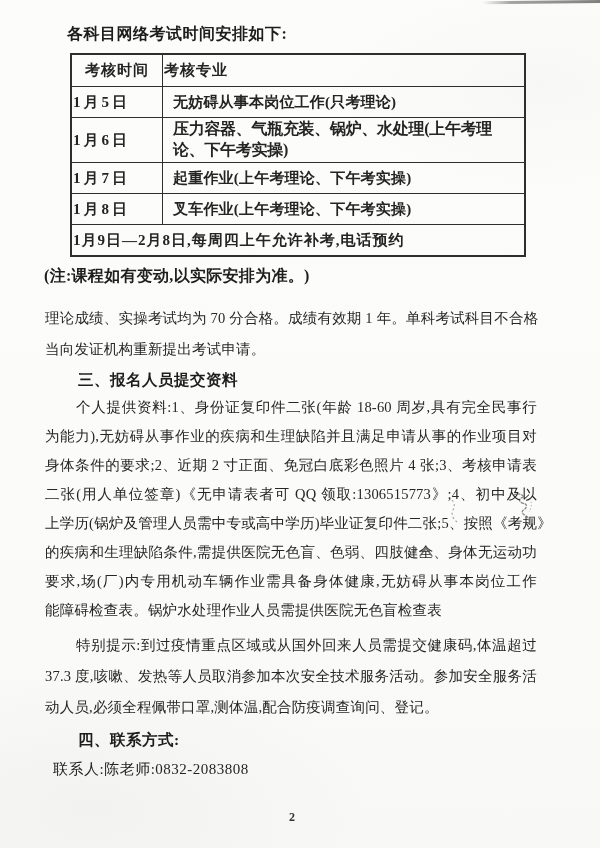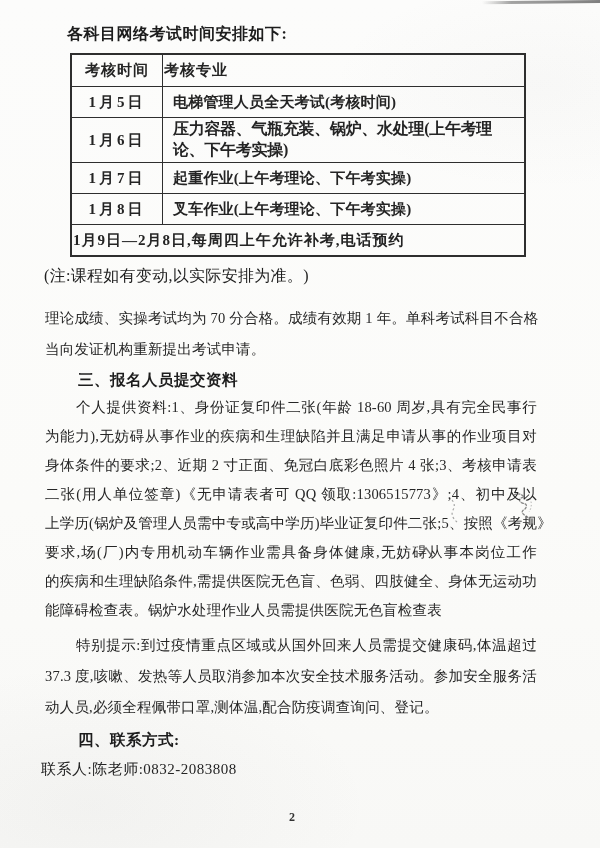--- a/index.html
+++ b/index.html
@@ -29,45 +29,45 @@
     margin:8px 0 0 70px;border-collapse:collapse;table-layout:fixed;width:456px;
     border:2px solid #2e2e2e;
   }
   table.sched td{
     border:1px solid #2e2e2e;font-weight:bold;color:#242424;
     font-size:15px;vertical-align:middle;
   }
   .col-time{width:88px;text-align:center;}
   td.hdr{height:29px;letter-spacing:1px;}
   td.cell{height:28px;}
-  td.date{text-align:center;letter-spacing:3px;font-size:14px;}
+  td.date{text-align:left;letter-spacing:3px;font-size:14px;}
   td.subj{padding-left:10px;letter-spacing:0.2px;}
   td.subj.small{font-size:16px;letter-spacing:-0.3px;}
   td.makeup{height:28px;text-align:left;font-size:15px;letter-spacing:1px;}
   .note{
-    margin:9px 0 0 44px;font-size:16px;font-weight:normal;color:#1e1e1e;letter-spacing:0.3px;
+    margin:9px 0 0 44px;font-size:16px;font-weight:bold;color:#1e1e1e;letter-spacing:0.3px;
   }
   .para{margin-left:45px;width:492px;font-size:14.5px;color:#262626;}
   .para .line{
     white-space:nowrap;text-align:justify;text-align-last:justify;
     line-height:31px;letter-spacing:0.2px;
   }
   .para.materials .line{line-height:29px;}
   .para.special .line{line-height:31px;}
   .line.last{text-align-last:left;}
   .line.indent{text-indent:31px;}
   .para.results{margin-top:16px;}
   .para.materials{margin-top:2px;}
   .para.special{margin-top:5px;}
   .sec-heading{
     margin:4px 0 0 78px;font-size:15.5px;font-weight:bold;color:#1d1d1d;
     line-height:22px;letter-spacing:0.5px;
   }
   .sec-heading.s4{margin-top:6px;}
-  .contact{margin:8px 0 0 41px;font-size:15px;color:#242424;line-height:21px;letter-spacing:0.5px;}
+  .contact{margin:8px 0 0 53px;font-size:15px;color:#242424;line-height:21px;letter-spacing:0.5px;}
   .page-num{
     position:absolute;left:0;top:810px;width:584px;text-align:center;
     font-size:12px;font-weight:bold;color:#333;
   }
   .pen-mark{position:absolute;pointer-events:none;}
 </style>
 </head>
 <body>
 
 <div class="sheet">
@@ -77,21 +77,21 @@
   <h2 class="intro">各科目网络考试时间安排如下:</h2>
 
   <table class="sched">
     <tbody>
         <tr>
       <td class="hdr col-time">考核时间</td>
       <td class="hdr">考核专业</td>
     </tr>
     <tr>
       <td class="cell date col-time">1月5日</td>
-      <td class="cell subj">电梯管理人员全天考试(考核时间)</td>
+      <td class="cell subj">无妨碍从事本岗位工作(只考理论)</td>
     </tr>
     <tr>
       <td class="cell date col-time">1月6日</td>
       <td class="cell subj small">压力容器、气瓶充装、锅炉、水处理(上午考理论、下午考实操)</td>
     </tr>
     <tr>
       <td class="cell date col-time">1月7日</td>
       <td class="cell subj">起重作业(上午考理论、下午考实操)</td>
     </tr>
     <tr>
@@ -112,22 +112,22 @@
   </div>
 
   <div class="sec-heading">三、报名人员提交资料</div>
 
   <div class="para materials">
     <div class="line indent">个人提供资料:1、身份证复印件二张(年龄 18-60 周岁,具有完全民事行</div>
     <div class="line">为能力),无妨碍从事作业的疾病和生理缺陷并且满足申请从事的作业项目对</div>
     <div class="line">身体条件的要求;2、近期 2 寸正面、免冠白底彩色照片 4 张;3、考核申请表</div>
     <div class="line">二张(用人单位签章)《无申请表者可 QQ 领取:1306515773》;4、初中及以</div>
     <div class="line">上学历(锅炉及管理人员需中专或高中学历)毕业证复印件二张;5、按照《考规》</div>
+    <div class="line">的疾病和生理缺陷条件,需提供医院无色盲、色弱、四肢健全、身体无运动功</div>
     <div class="line">要求,场(厂)内专用机动车辆作业需具备身体健康,无妨碍从事本岗位工作</div>
-    <div class="line">的疾病和生理缺陷条件,需提供医院无色盲、色弱、四肢健全、身体无运动功</div>
     <div class="line last">能障碍检查表。锅炉水处理作业人员需提供医院无色盲检查表</div>
   </div>
 
   <div class="para special">
     <div class="line indent">特别提示:到过疫情重点区域或从国外回来人员需提交健康码,体温超过</div>
     <div class="line">37.3 度,咳嗽、发热等人员取消参加本次安全技术服务活动。参加安全服务活</div>
     <div class="line last">动人员,必须全程佩带口罩,测体温,配合防疫调查询问、登记。</div>
   </div>
 
   <div class="sec-heading s4">四、联系方式:</div>

